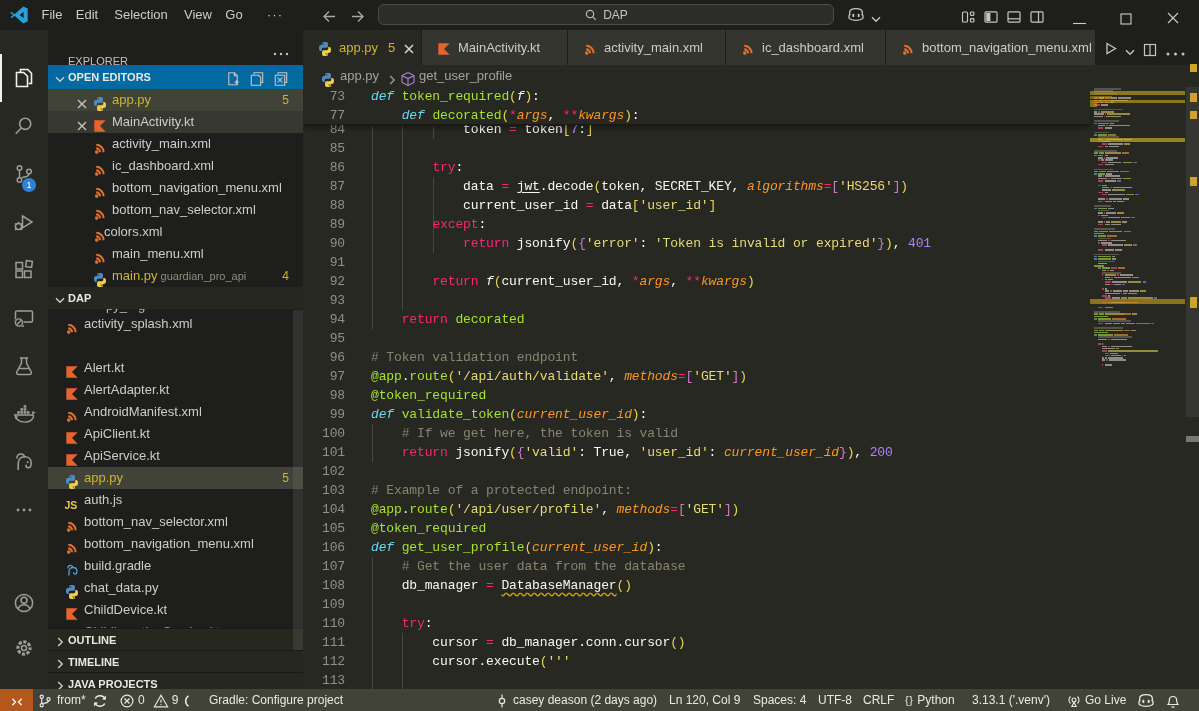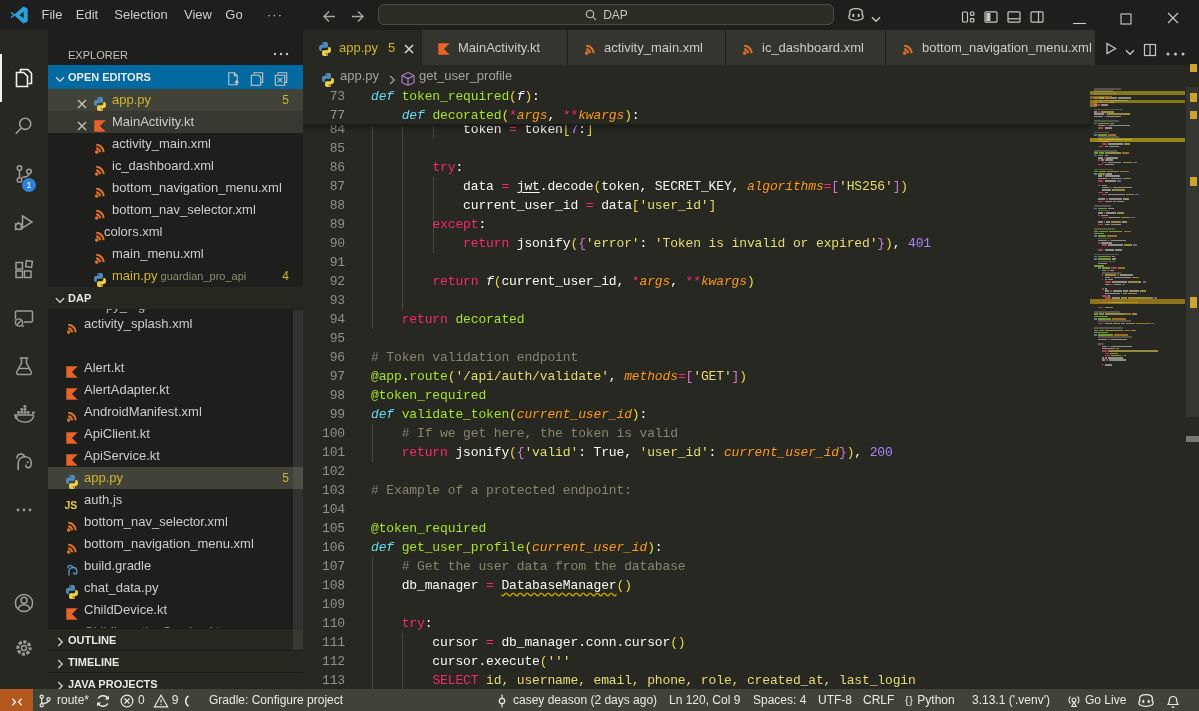--- a/index.html
+++ b/index.html
@@ -237,21 +237,21 @@
         <svg class="svgi" width="24" height="24" viewBox="0 0 24 24" style="">
           <g fill="none" stroke="#9d9d97">
       <circle cx="12" cy="12" r="6.1" stroke-width="3.1" stroke-dasharray="3.2 1.55" stroke-dashoffset="1.2"></circle>
       <circle cx="12" cy="12" r="2.5" stroke-width="1.5"></circle>
           </g>
         </svg>
       </div>
       <div class="abs" style="left:22px;top:148px;width:14px;height:14px;border-radius:7px;background:#2f81d6;color:#fff;font-size:9px;text-align:center;line-height:14px">1</div>
     </div>
 <div id="sidebar">
-      <div class="abs" style="left:20px;top:8px;height:35px;line-height:35px;font-size:11px;color:#c2c2bd">EXPLORER</div>
+      <div class="abs" style="left:20px;top:14px;height:35px;line-height:35px;font-size:11px;color:#c2c2bd">EXPLORER</div>
       <div class="abs" style="left:225px;top:14px;color:#c5c5c0"><svg class="svgi" width="16" height="8" viewBox="0 0 16 8" style="">
           <g fill="#c5c5c0">
             <circle cx="2" cy="4" r="1.2"></circle>
             <circle cx="8" cy="4" r="1.2"></circle>
             <circle cx="14" cy="4" r="1.2"></circle>
           </g>
         </svg></div>
       <div class="abs" style="left:0;top:35px;width:255px;height:24px;background:#0369a1">
       <span class="abs" style="left:4px;top:4px"><svg class="svgi" width="16" height="16" viewBox="0 0 16 16" style="">
             <path fill="none" stroke="#cccccc" stroke-width="1.4" d="M4 6.2 L8 10.2 L12 6.2"></path>
@@ -634,38 +634,38 @@
         <div class="cl" style="top:318px"><span class="bl">def</span> <span class="gr">validate_token</span><span class="go">(</span><span class="orn">current_user_id</span><span class="go">)</span>:</div>
         <div class="ln" style="top:337px">100</div>
         <div class="cl" style="top:337px">    <span class="cm"># If we get here, the token is valid</span></div>
         <div class="ln" style="top:356px">101</div>
         <div class="cl" style="top:356px">    <span class="pk">return</span> jsonify<span class="go">(</span><span class="oc">{</span><span class="ye">'valid'</span>: True, <span class="ye">'user_id'</span>: <span class="orn">current_user_id</span><span class="oc">}</span><span class="go">)</span>, <span class="pu">200</span></div>
         <div class="ln" style="top:375px">102</div>
         <div class="cl" style="top:375px"></div>
         <div class="ln" style="top:394px">103</div>
         <div class="cl" style="top:394px"><span class="cm"># Example of a protected endpoint:</span></div>
         <div class="ln" style="top:413px">104</div>
+        <div class="cl" style="top:413px"><span class="gr">@app</span>.<span class="gr">route</span><span class="go">(</span><span class="ye">'/api/user/profile'</span>, <span class="orn">methods</span><span class="pk">=</span><span class="oc">[</span><span class="ye">'GET'</span><span class="oc">]</span><span class="go">)</span></div>
         <div class="ln" style="top:432px">105</div>
         <div class="cl" style="top:432px"><span class="gr">@token_required</span></div>
         <div class="ln" style="top:451px">106</div>
         <div class="cl" style="top:451px"><span class="bl">def</span> <span class="gr">get_user_profile</span><span class="go">(</span><span class="orn">current_user_id</span><span class="go">)</span>:</div>
         <div class="ln" style="top:470px">107</div>
         <div class="cl" style="top:470px">    <span class="cm"># Get the user data from the database</span></div>
         <div class="ln" style="top:489px">108</div>
         <div class="cl" style="top:489px">    db_manager <span class="pk">=</span> <span style="text-decoration:underline wavy #cca700;text-underline-offset:3px">DatabaseManager</span><span class="go">()</span></div>
         <div class="ln" style="top:508px">109</div>
         <div class="cl" style="top:508px"></div>
         <div class="ln" style="top:527px">110</div>
         <div class="cl" style="top:527px">    <span class="pk">try</span>:</div>
         <div class="ln" style="top:546px">111</div>
         <div class="cl" style="top:546px">        cursor <span class="pk">=</span> db_manager.conn.cursor<span class="go">()</span></div>
         <div class="ln" style="top:565px">112</div>
         <div class="cl" style="top:565px">        cursor.execute<span class="go">(</span><span class="ye">'''</span></div>
         <div class="ln" style="top:584px">113</div>
-        <div class="cl" style="top:584px">        <span class="pk">SELECT</span> <span class="ye">id, username, email, phone, role, created_at, last_login</span></div>
         <div id="sticky">
       <div class="ln" style="top:0">73</div>
       <div class="cl" style="top:0"><span class="bl">def</span> <span class="gr">token_required</span><span class="go">(</span><span class="itw">f</span><span class="go">)</span>:</div>
       <div class="ln" style="top:19px">77</div>
       <div class="cl" style="top:19px">    <span class="bl">def</span> <span class="gr">decorated</span><span class="go">(</span><span class="pk">*</span><span class="orn">args</span>, <span class="pk">**</span><span class="orn">kwargs</span><span class="go">)</span>:</div>
     </div>
         <div class="abs" style="left:791.0px;top:1.0px;width:26.6px;height:1.5px;background:#56544a"></div>
         <div class="abs" style="left:791.0px;top:3.3px;width:19.0px;height:1.5px;background:#56544a"></div>
         <div class="abs" style="left:791.0px;top:5.6px;width:22.8px;height:1.5px;background:#56544a"></div>
         <div class="abs" style="left:791.0px;top:10.2px;width:3.8px;height:1.5px;background:#a84058"></div>
@@ -962,21 +962,21 @@
       <path d="M3.4 4.8 6.4 8 3.4 11.2 M12.6 4.8 9.6 8l3 3.2"></path>
             </g>
           </svg></span></div>
       <div class="it" style="left:37px"><svg class="svgi" width="16" height="16" viewBox="0 0 16 16" style="">
           <g fill="none" stroke="#e9e9e4" stroke-width="1.2">
       <circle cx="4.7" cy="3.7" r="1.6"></circle>
             <circle cx="4.7" cy="12.3" r="1.6"></circle>
             <circle cx="11.5" cy="6.2" r="1.6"></circle>
       <path d="M4.7 5.3v5.4 M11.5 7.8c0 2.2-2.8 2.4-6.8 2.7"></path>
           </g>
-        </svg><span style="margin-left:4px">route*</span><span style="margin-left:6px"><svg class="svgi" width="16" height="16" viewBox="0 0 16 16" style="">
+        </svg><span style="margin-left:4px">from*</span><span style="margin-left:6px"><svg class="svgi" width="16" height="16" viewBox="0 0 16 16" style="">
             <g fill="none" stroke="#e9e9e4" stroke-width="1.4">
       <path d="M13.1 6.2A5.5 5.5 0 0 0 3.2 5.5 M2.9 9.8a5.5 5.5 0 0 0 9.9.7"></path>
             </g>
       <path fill="#e9e9e4" d="M13.9 2.5v4h-4z M2.1 13.5v-4h4z"></path>
           </svg></span></div>
       <div class="it" style="left:119px"><svg class="svgi" width="16" height="16" viewBox="0 0 16 16" style="">
           <g fill="none" stroke="#e9e9e4" stroke-width="1.2">
       <circle cx="8" cy="8" r="5.9"></circle>
             <path d="M5.5 5.5l5 5 M10.5 5.5l-5 5"></path>
           </g>

